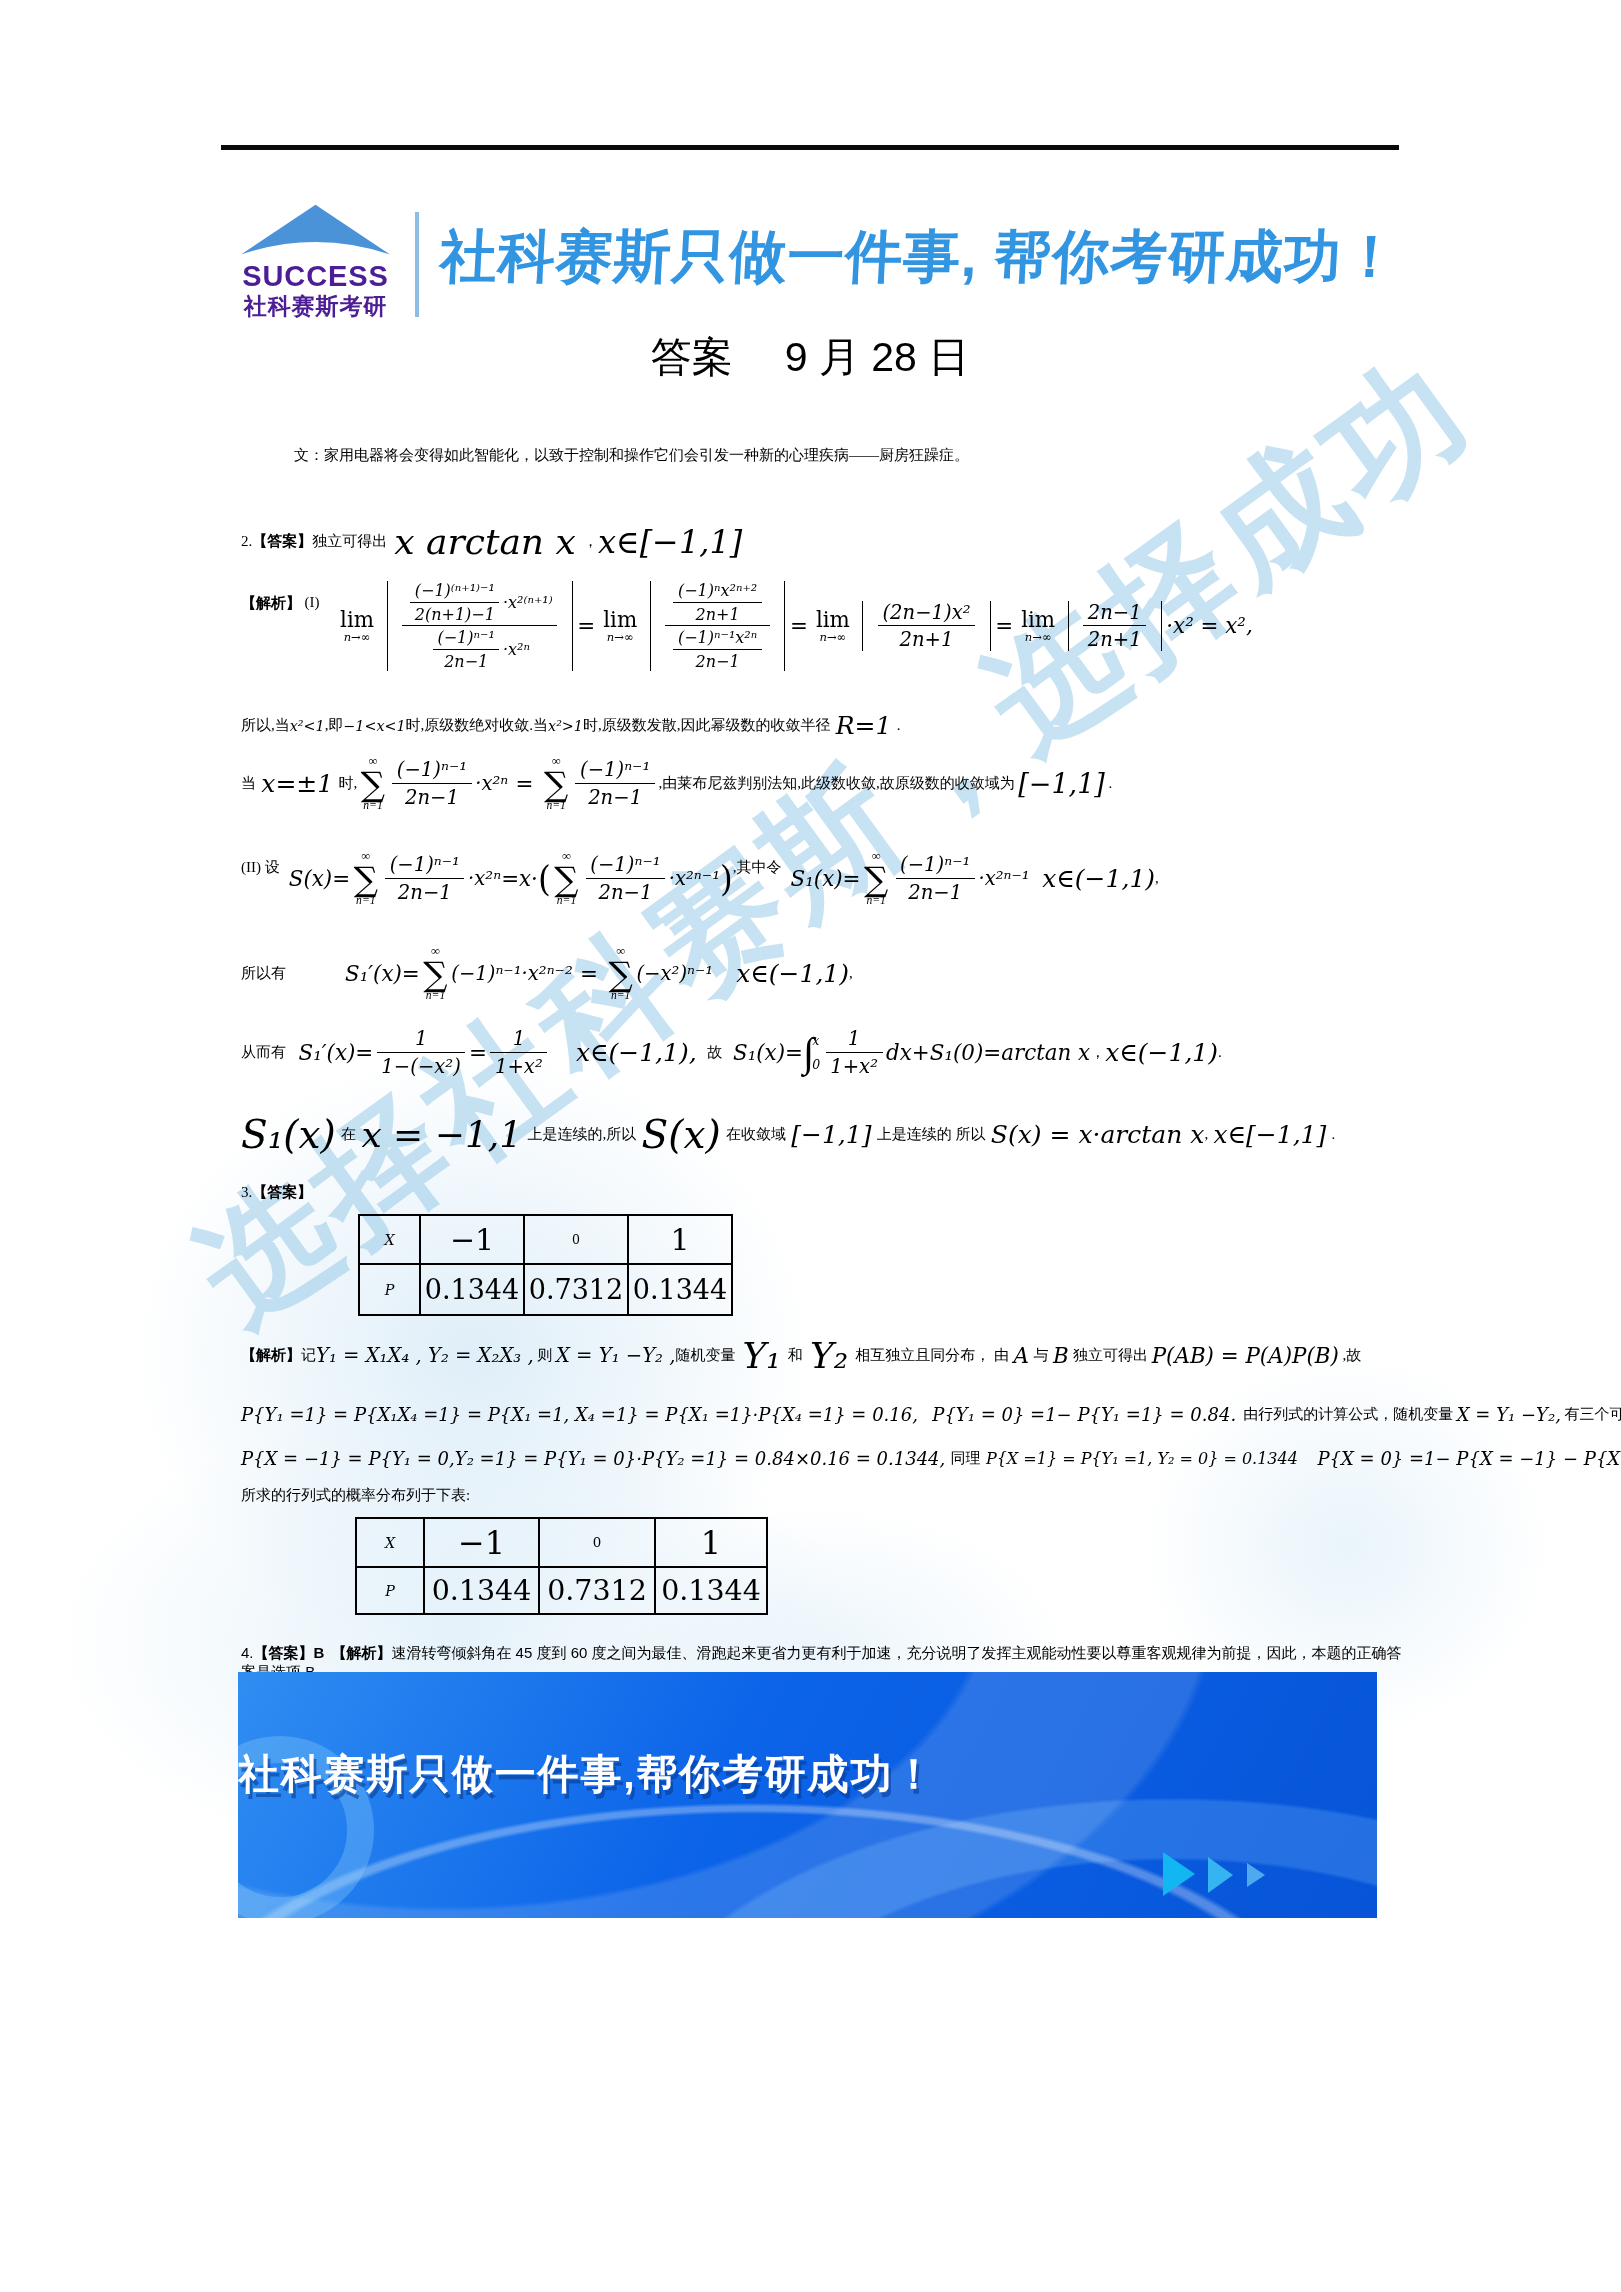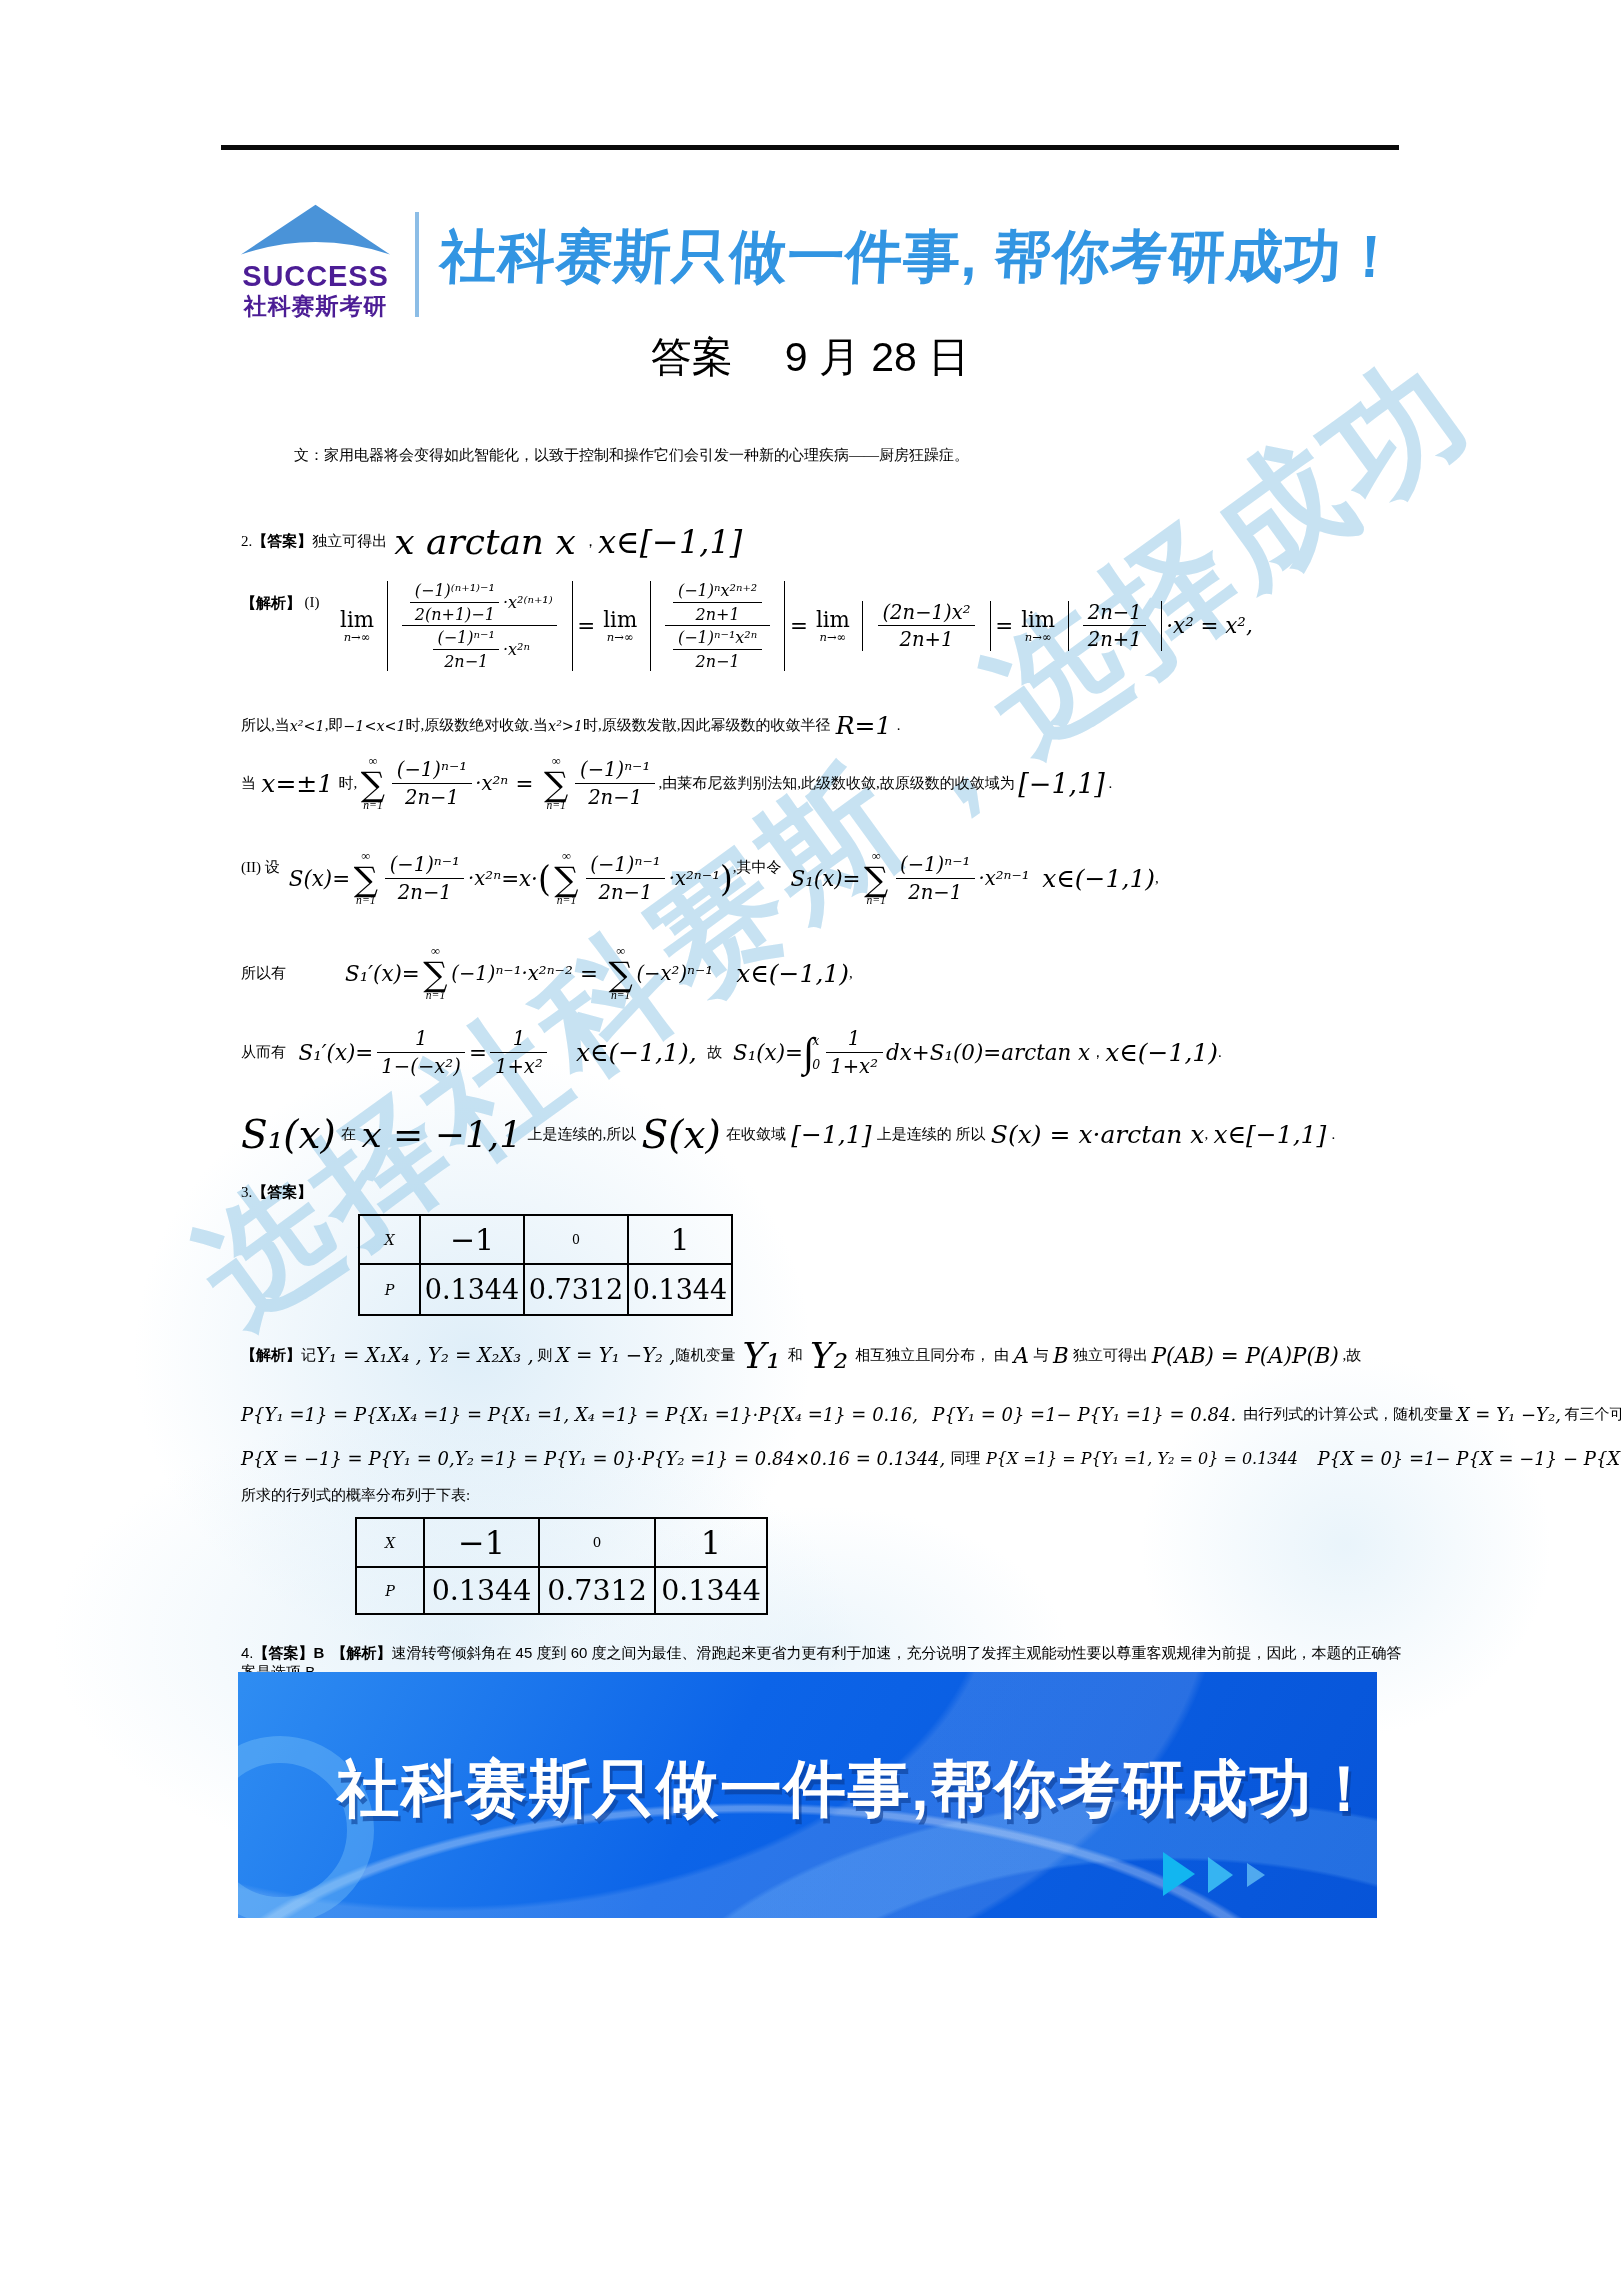--- a/index.html
+++ b/index.html
@@ -62,22 +62,22 @@
   .blob4{left:570px;top:1506px;width:499px;height:294px;background:radial-gradient(closest-side,rgba(205,230,246,.38),rgba(205,230,246,0));}
   
   .banner{left:238px;top:1672px;width:1139px;height:246px;overflow:hidden;z-index:2;
           background:linear-gradient(118deg,#2f8df2 0%,#0c64e8 42%,#0754d8 100%);}
   .banner .decor{position:absolute;inset:0;background:
       radial-gradient(ellipse 936px 552px at 18% -35%, rgba(0,0,0,0) 58%, rgba(255,255,255,0.13) 59%, rgba(255,255,255,0.13) 82%, rgba(0,0,0,0) 83%),
       radial-gradient(ellipse 891px 374px at 45% 152%, rgba(0,0,0,0) 62%, rgba(255,255,255,0.30) 63%, rgba(255,255,255,0.30) 64%, rgba(0,0,0,0) 65%),
       radial-gradient(ellipse 731px 374px at 82% 165%, rgba(0,0,0,0) 58%, rgba(140,205,255,0.22) 59%, rgba(140,205,255,0.22) 74%, rgba(0,0,0,0) 75%);}
   .lring{position:absolute;left:-52px;top:64px;width:134px;height:134px;border:27px solid rgba(150,215,252,0.30);
          border-radius:50%;}
-  .bslogan{position:absolute;left:0;top:75px;width:100%;text-align:right;
-           font-family:"Liberation Sans",sans-serif;font-weight:900;font-size:62px;color:#fff;
+  .bslogan{position:absolute;left:0;top:75px;width:100%;text-align:left;
+           font-family:"Liberation Sans",sans-serif;font-weight:900;font-size:41px;color:#fff;
            letter-spacing:1.8px;text-shadow:2.7px 4.5px 0 rgba(8,55,140,.55);white-space:nowrap;}
   .tri{position:absolute;width:0;height:0;border-style:solid;border-color:transparent;}
   .tri1{left:925px;top:180px;border-width:22px 0 22px 32px;border-left-color:#12b6f0;}
   .tri2{left:970px;top:185px;border-width:18px 0 18px 25px;border-left-color:rgba(62,196,246,.85);}
   .tri3{left:1009px;top:191px;border-width:12.5px 0 12.5px 18px;border-left-color:rgba(120,214,250,.65);}
 </style>
 </head>
 <body>
 
 <div class="page">

